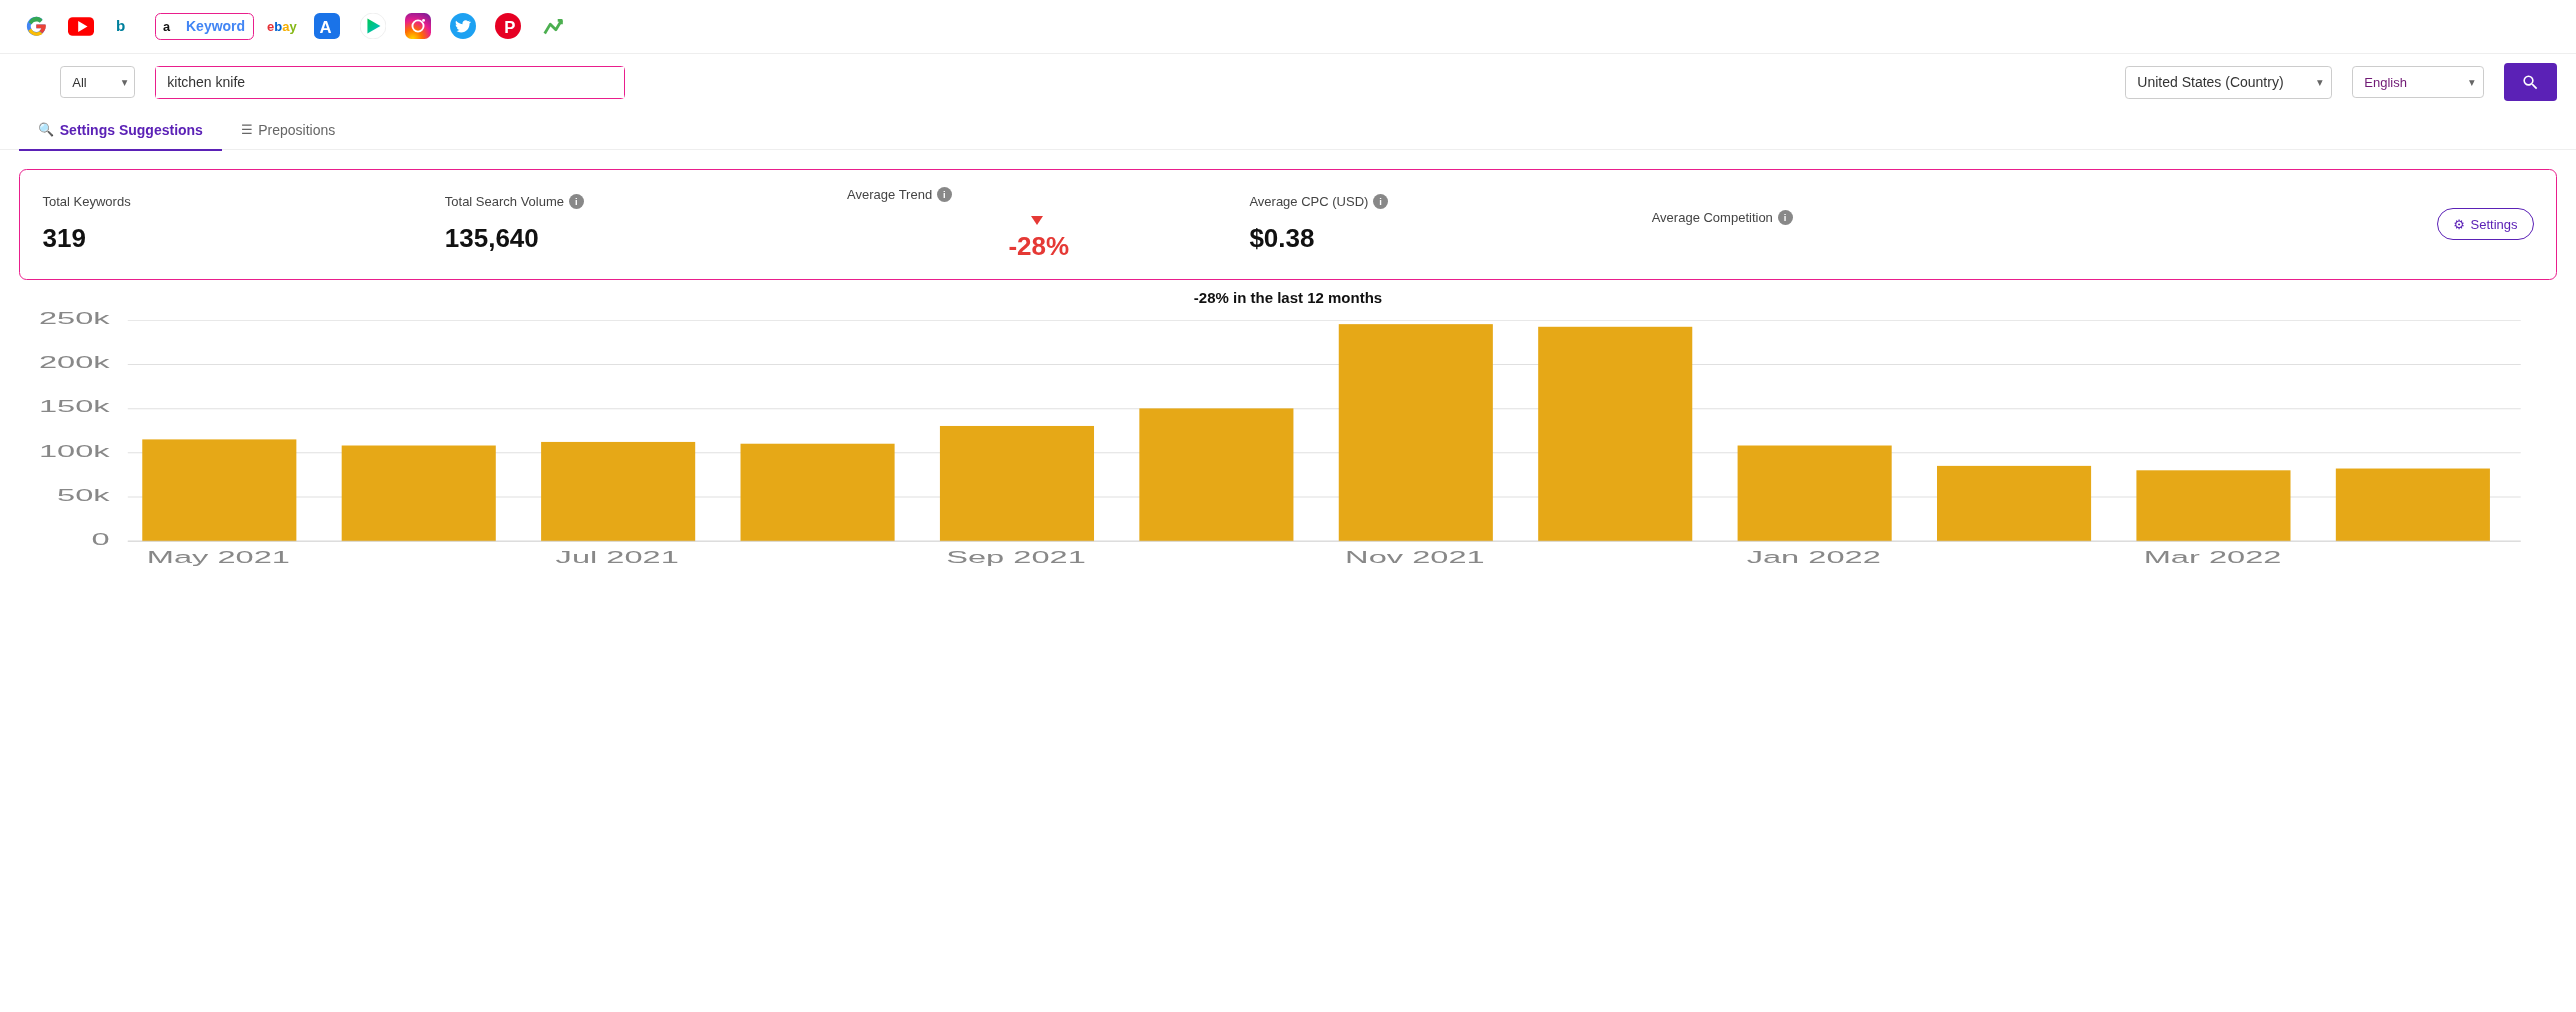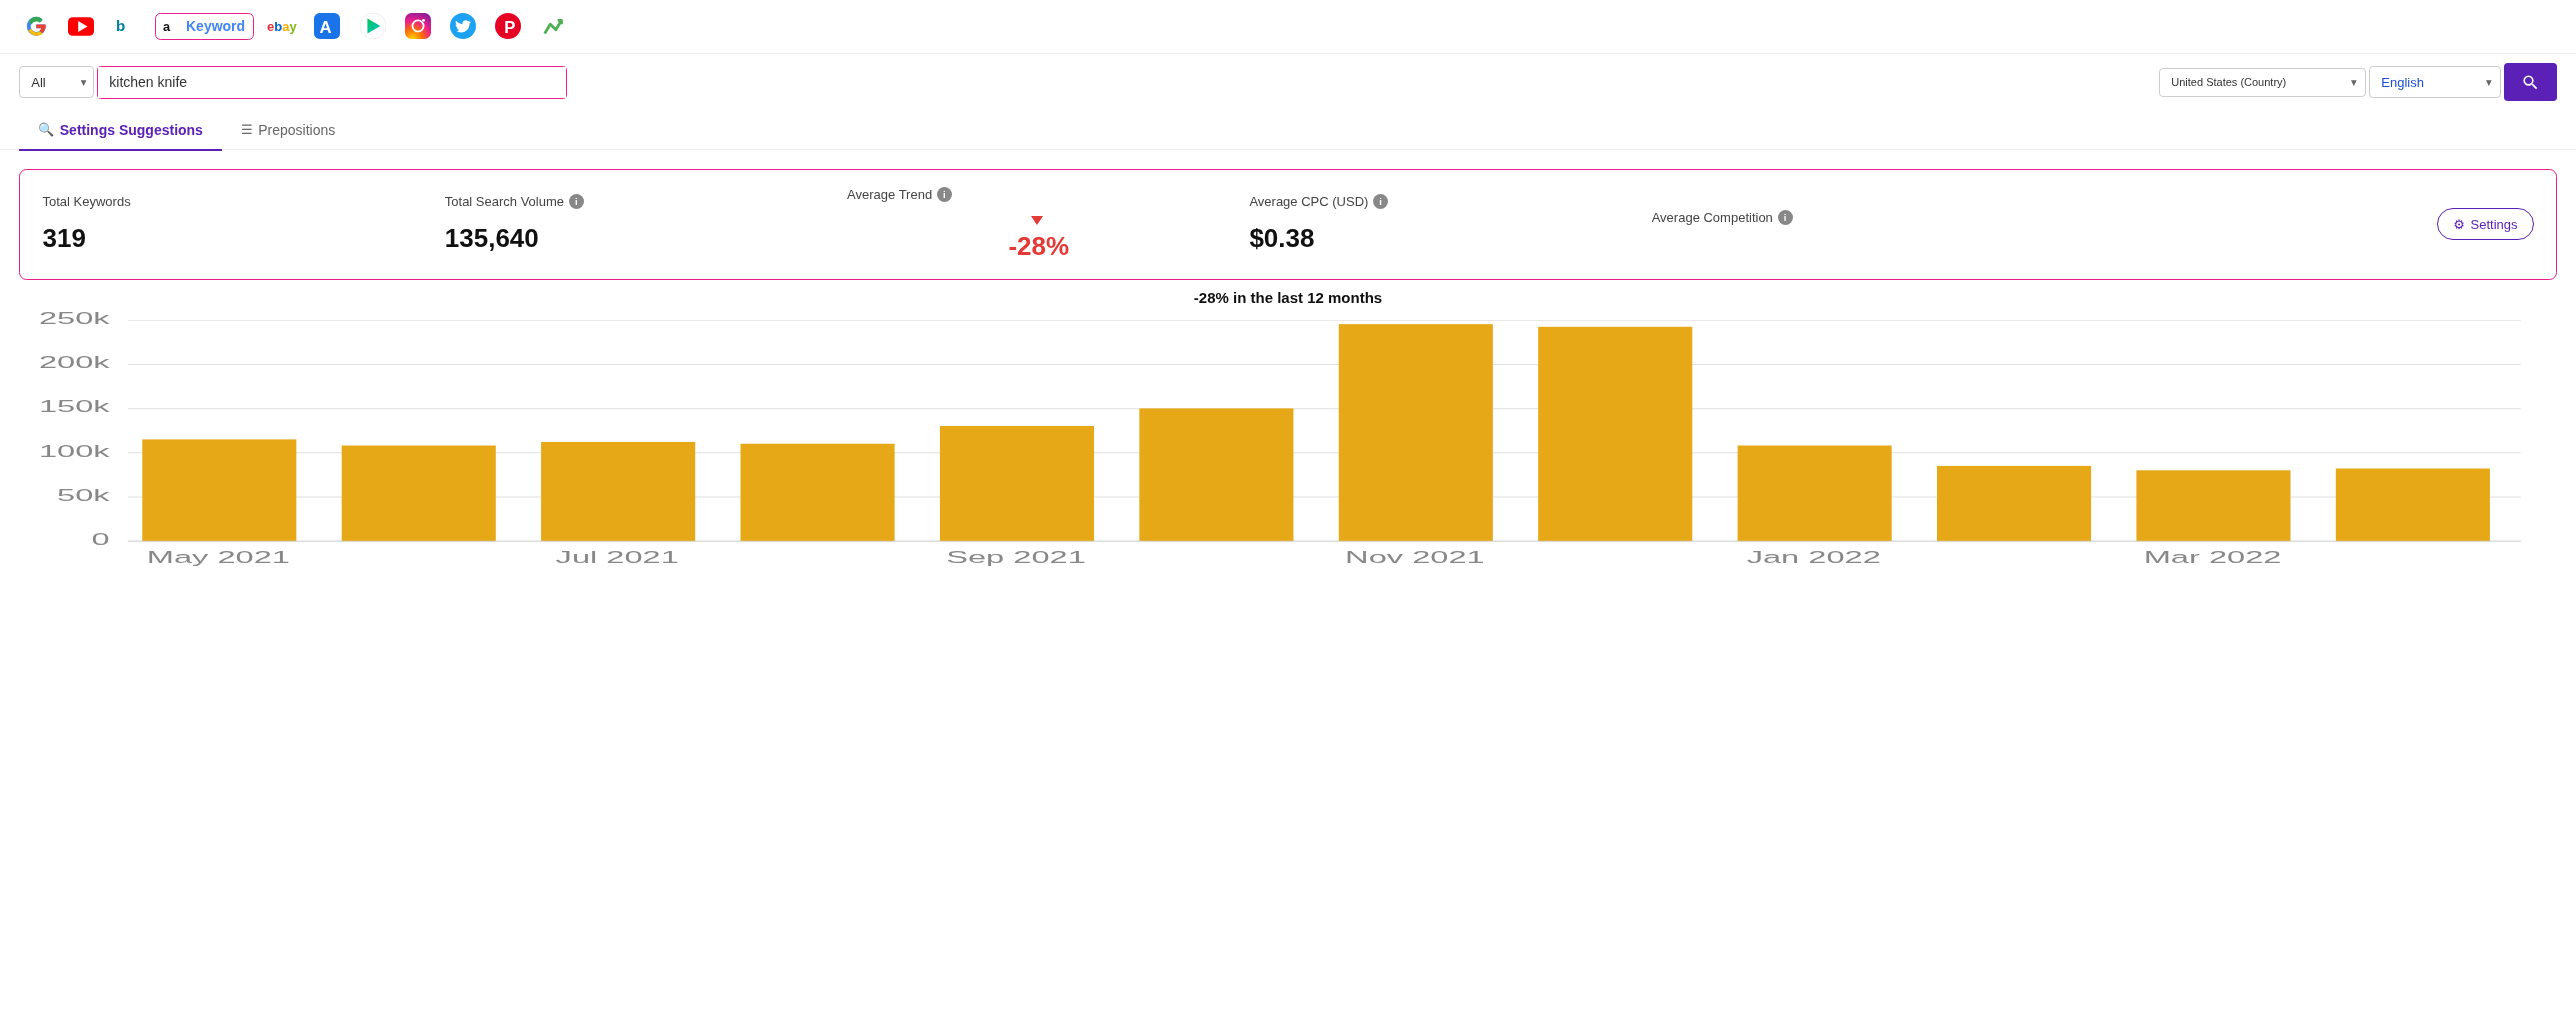--- a/index.html
+++ b/index.html
@@ -44,22 +44,23 @@
       color: #4285f4;
       font-weight: 700;
       font-size: 14px;
     }
 
     
     .search-bar {
       display: flex;
       align-items: center;
       padding: 9.4px 19px;
-      gap: 3px;
-      background: #fff;
+      gap: 20px;
+      background: #fff;
+      margin-left: 41px;
     }
     .select-all {
       border: 0.9px solid #ccc;
       border-radius: 3.8px;
       padding: 7.5px 28px 7.5px 11.3px;
       font-size: 13px;
       color: #333;
       background: #fff;
       appearance: none;
       cursor: pointer;
@@ -105,21 +106,21 @@
       position: absolute;
       right: 9.4px;
       pointer-events: none;
       color: #666;
       font-size: 11.3px;
     }
     .country-select {
       border: 0.9px solid #ccc;
       border-radius: 3.8px;
       padding: 7.5px 33px 7.5px 11.3px;
-      font-size: 11px;
+      font-size: 14px;
       color: #333;
       background: #fff;
       appearance: none;
       cursor: pointer;
       min-width: 207px;
     }
     .lang-select-wrapper {
       position: relative;
       display: inline-flex;
       align-items: center;
@@ -130,21 +131,21 @@
       right: 9.4px;
       pointer-events: none;
       color: #666;
       font-size: 11.3px;
     }
     .lang-select {
       border: 0.9px solid #ccc;
       border-radius: 3.8px;
       padding: 7.5px 33px 7.5px 11.3px;
       font-size: 13px;
-      color: #1d4ed8;
+      color: #701a75;
       background: #fff;
       appearance: none;
       cursor: pointer;
       min-width: 132px;
     }
     .search-btn {
       background: #5b21b6;
       border: none;
       border-radius: 3.8px;
       padding: 9.4px 17px;

